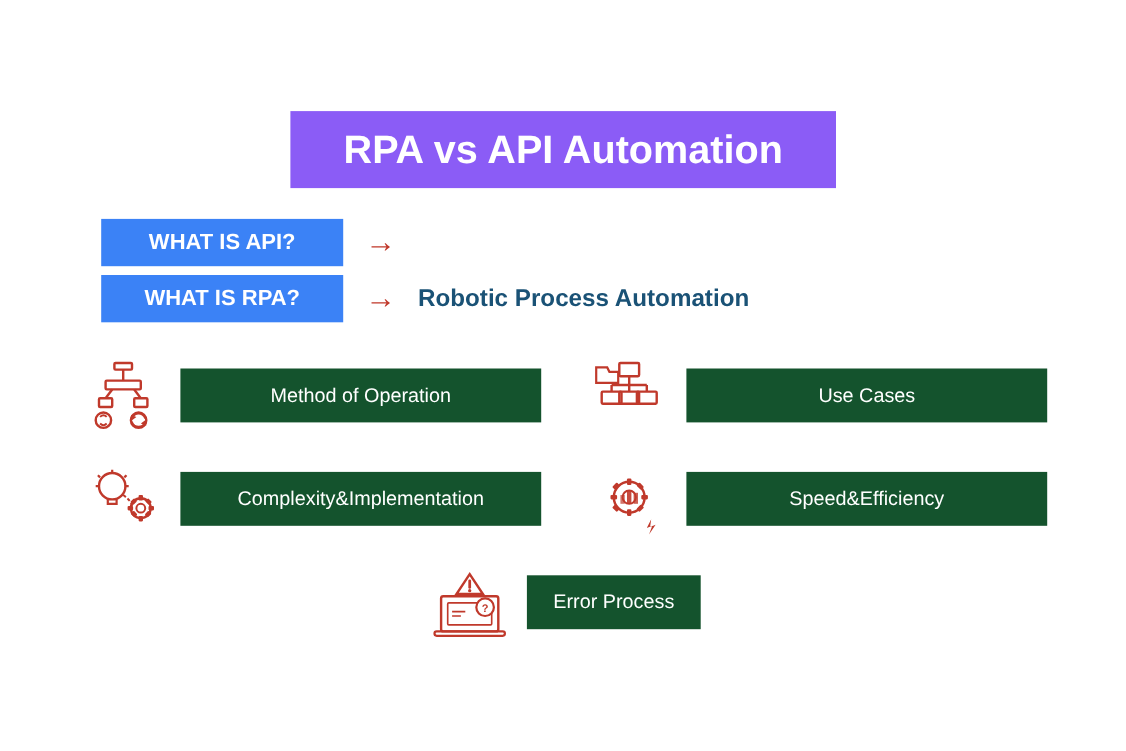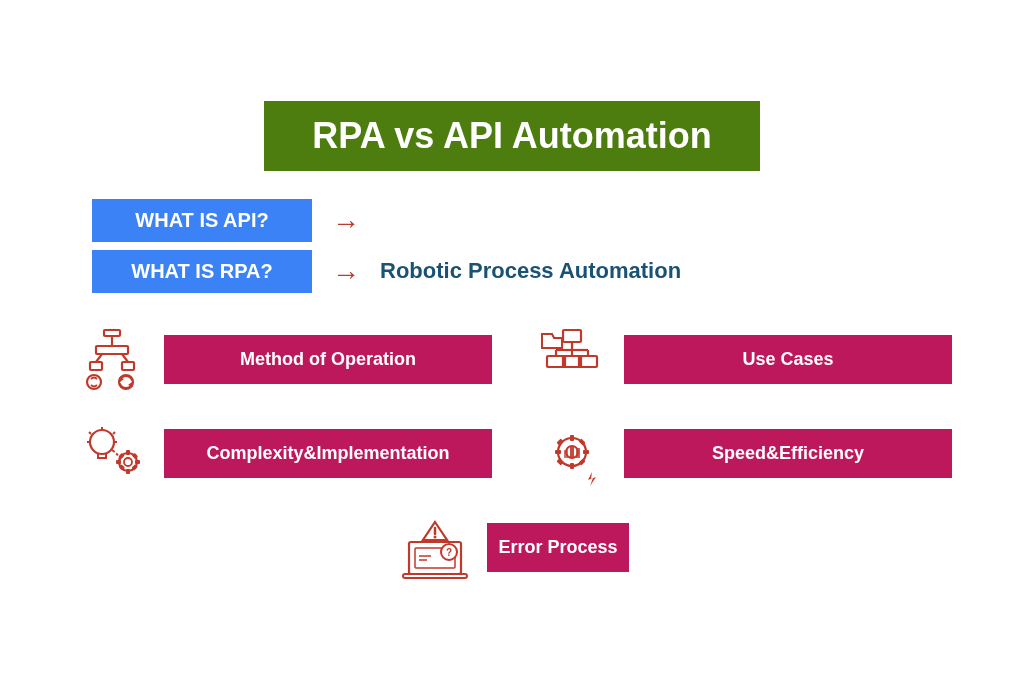--- a/index.html
+++ b/index.html
@@ -18,21 +18,21 @@
     .page-container {
       width: 960px;
       display: flex;
       flex-direction: column;
       align-items: center;
       gap: 0;
     }
 
     
     .title-box {
-      background: #4d7c0f;
+      background: #8b5cf6;
       padding: 14px 48px;
       margin-bottom: 28px;
     }
 
     .title-text {
       color: #ffffff;
       font-size: 36px;
       font-weight: 900;
       white-space: nowrap;
     }
@@ -110,25 +110,25 @@
       align-items: center;
       justify-content: center;
     }
 
     .cat-icon-wrap svg {
       width: 72px;
       height: 68px;
     }
 
     .cat-label-box {
-      background: #be185d;
+      background: #14532d;
       color: #ffffff;
       font-size: 18px;
-      font-weight: 700;
-      padding: 14px 11px;
+      font-weight: 400;
+      padding: 14px 24px;
       flex: 1;
       text-align: center;
     }
 
     .center .category-item {
       max-width: 420px;
       flex: none;
     }
   </style>
 </head>

